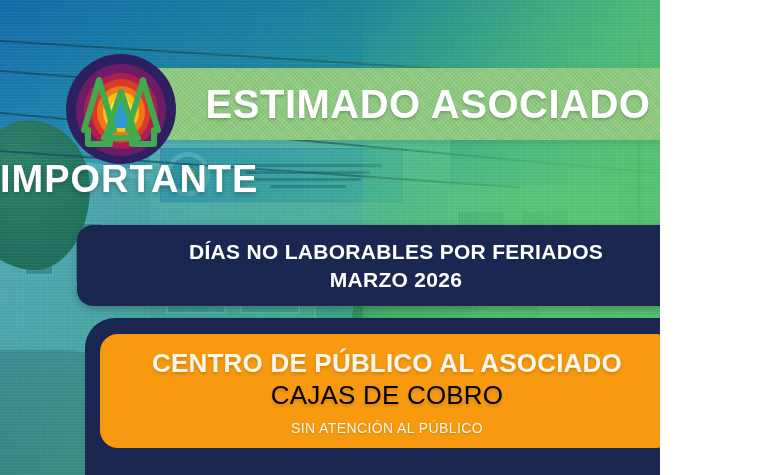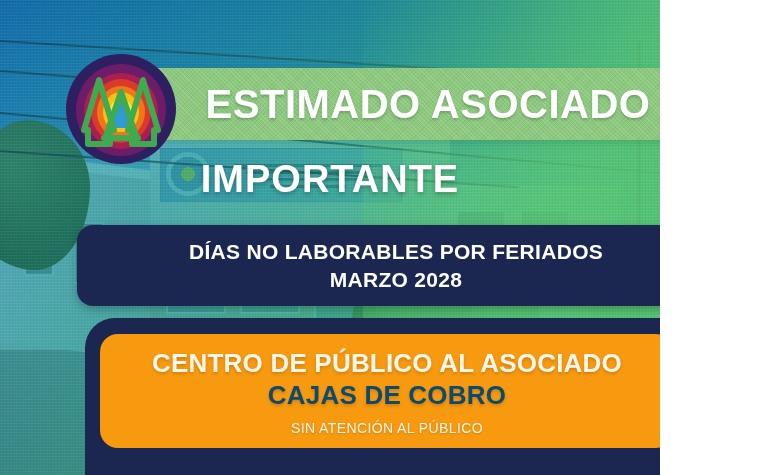--- a/index.html
+++ b/index.html
@@ -225,21 +225,21 @@
     letter-spacing: .5px;
     line-height: 60px;
     text-shadow: 0 2px 3px rgba(0,0,0,.20);
     white-space: nowrap;
   }
 
   
   .title-sub {
     position: absolute;
     left: 0; right: 0; top: 158px;
-    text-align: center;
+    text-align: left;
     z-index: 7;
     color: #ffffff;
     font-size: 38px;
     font-weight: bold;
     letter-spacing: 1px;
     text-shadow: 0 2px 5px rgba(0,0,0,.28);
   }
 
   
   .navy-box {
@@ -297,23 +297,23 @@
   .or-line1 {
     color: #fdf6ea;
     font-size: 26px;
     font-weight: bold;
     letter-spacing: .2px;
     line-height: 32px;
     white-space: nowrap;
     text-shadow: 0 2px 3px rgba(120,60,0,.28);
   }
   .or-line2 {
-    color: #0c4a6e;
+    color: #000000;
     font-size: 26px;
-    font-weight: bold;
+    font-weight: normal;
     letter-spacing: .2px;
     line-height: 32px;
     white-space: nowrap;
     text-shadow: 0 2px 3px rgba(120,60,0,.28);
   }
   .or-line3 {
     margin-top: 9px;
     color: #fdf6ea;
     font-size: 14px;
     font-weight: normal;
@@ -404,21 +404,21 @@
       <path d="M57 40 L42 84 M57 40 L72 84" stroke="#3faa4f" stroke-width="6" stroke-linecap="round" fill="none"></path>
     </svg>
   </div>
 
   <div class="title-main">ESTIMADO ASOCIADO</div>
 
   <div class="title-sub">IMPORTANTE</div>
 
   <div class="navy-box">
     <div class="navy-line1">DÍAS NO LABORABLES POR FERIADOS</div>
-    <div class="navy-line2">MARZO 2028</div>
+    <div class="navy-line2">MARZO 2026</div>
   </div>
 
   <div class="orange-outer"></div>
   <div class="orange-box">
     <div class="or-line1">CENTRO DE PÚBLICO AL ASOCIADO</div>
     <div class="or-line2">CAJAS DE COBRO</div>
     <div class="or-line3">SIN ATENCIÓN AL PÚBLICO</div>
   </div>
 
 </div>

